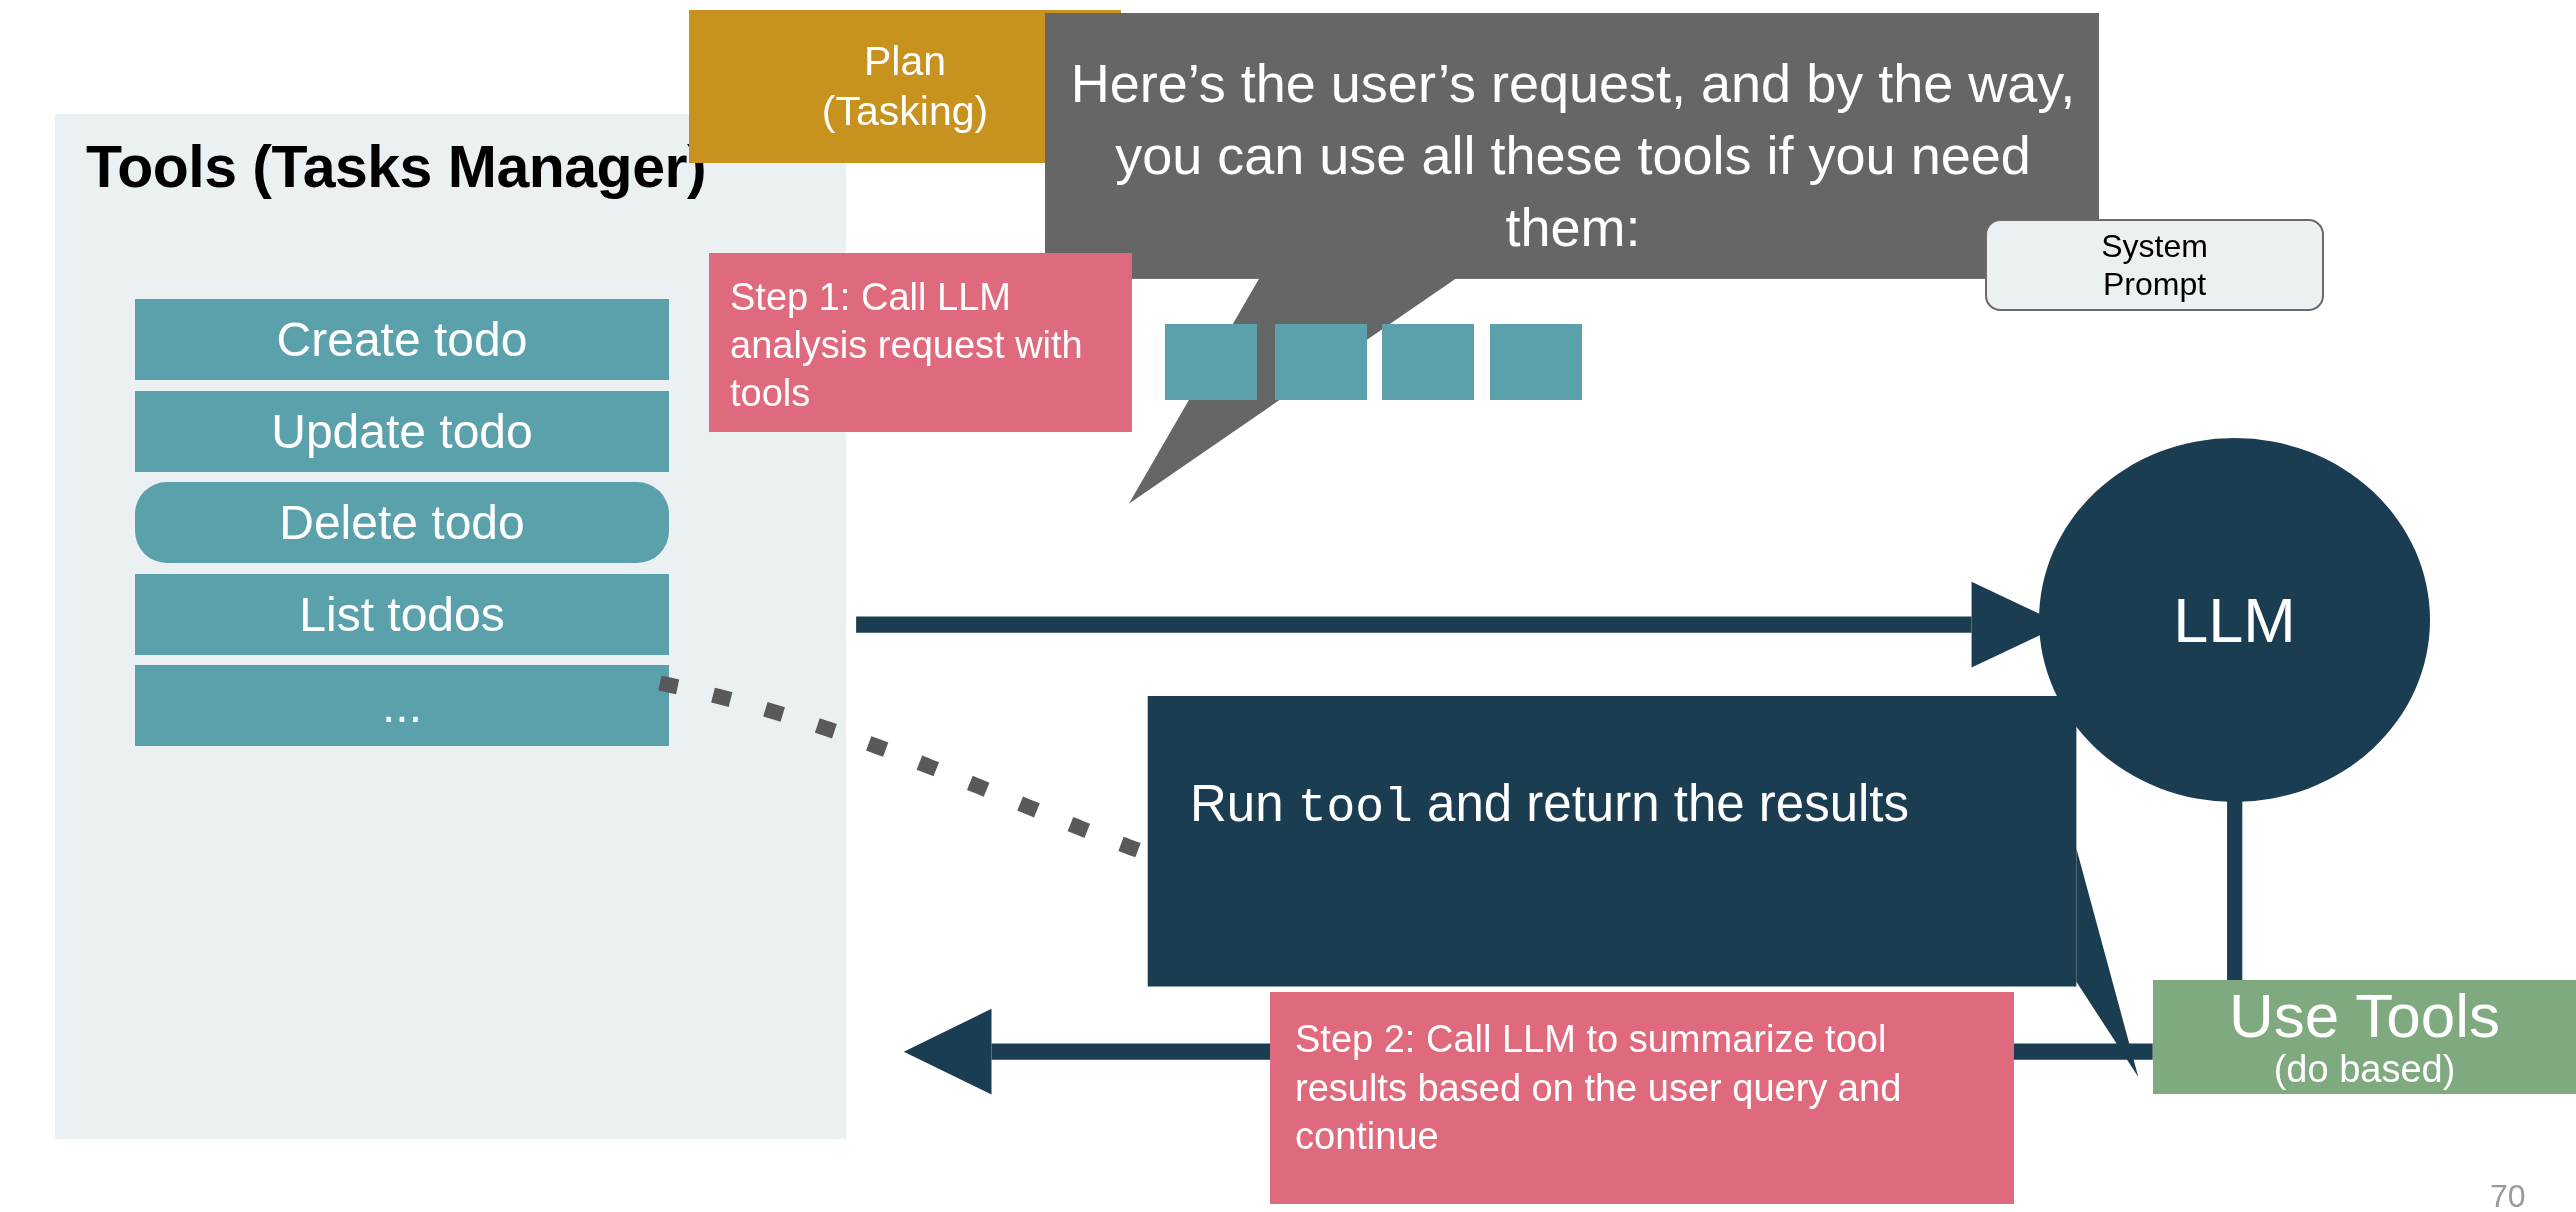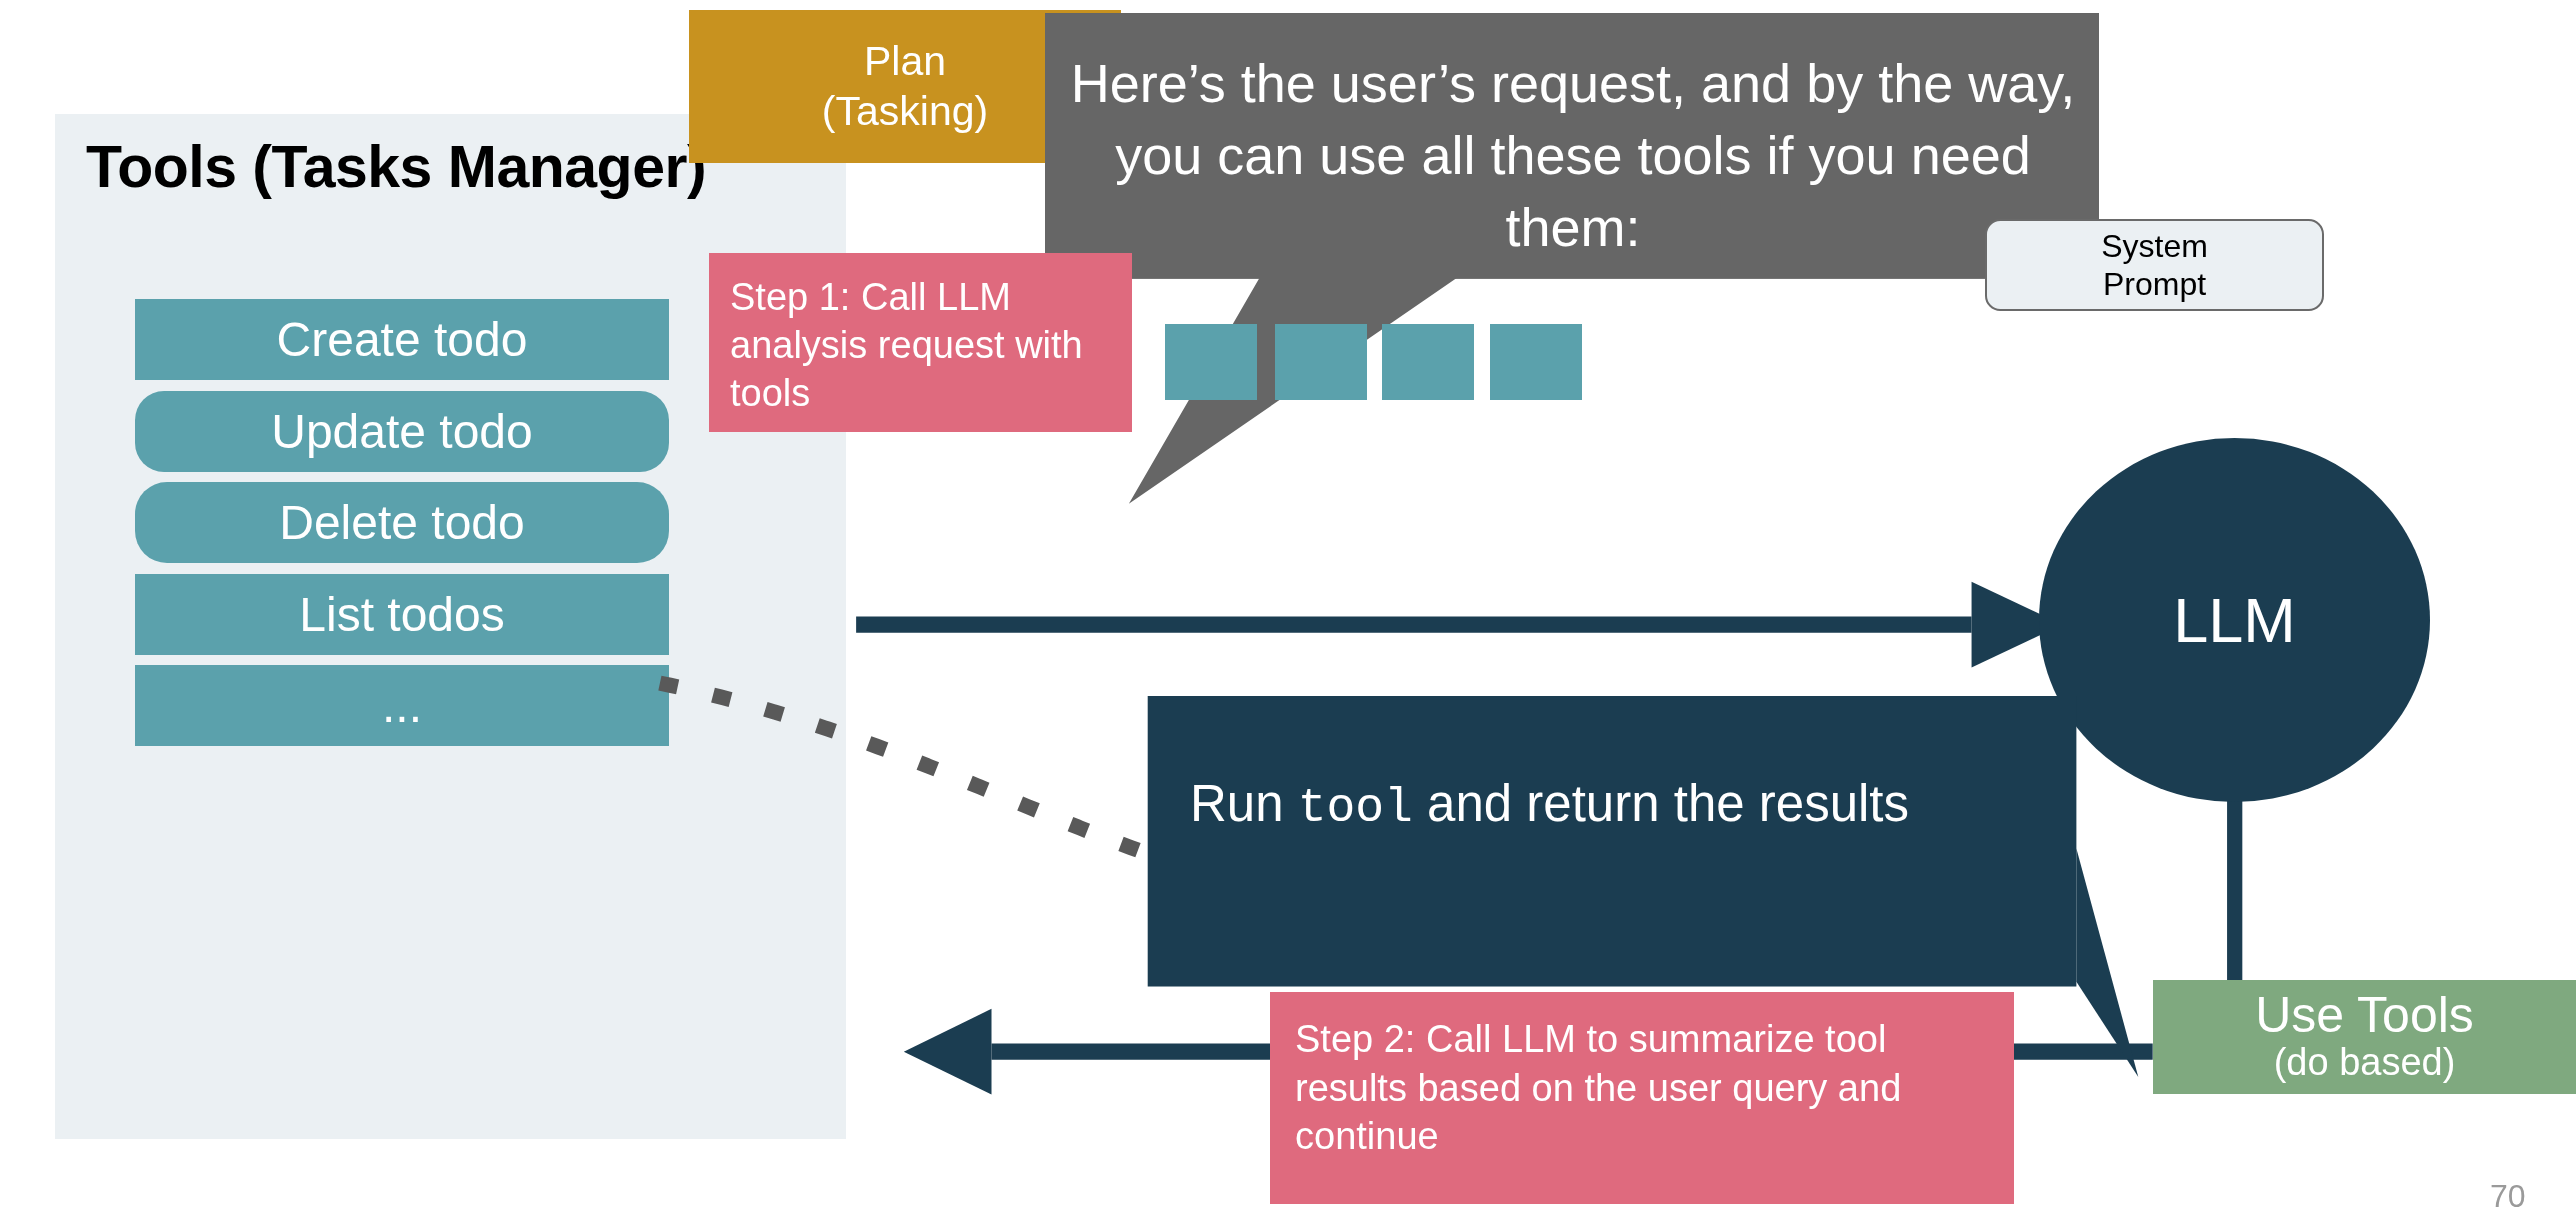--- a/index.html
+++ b/index.html
@@ -45,21 +45,21 @@
     height: 81px;
     background: #5ba1ac;
     color: #ffffff;
     font-size: 48px;
     display: flex;
     align-items: center;
     justify-content: center;
     box-sizing: border-box;
   }
   .tool-btn-0 { top: 299px; }
-  .tool-btn-1 { top: 391px; border-radius: 29px; }
+  .tool-btn-1 { top: 391px; }
   .tool-btn-2 { top: 482px; border-radius: 32px; }
   .tool-btn-3 { top: 574px; }
   .tool-btn-4 { top: 665px; }
 
   
   .plan-box {
     position: absolute;
     left: 645px;
     top: 9.5px;
     width: 432px;
@@ -216,21 +216,21 @@
     width: 423px;
     height: 114px;
     background: #7fa97f;
     color: #ffffff;
     display: flex;
     flex-direction: column;
     align-items: center;
     justify-content: center;
     z-index: 5;
   }
-  .usetools-main { font-size: 50px; line-height: 1.05; }
+  .usetools-main { font-size: 62px; line-height: 1.05; }
   .usetools-sub  { font-size: 38px; line-height: 1.15; }
 
   
   .connectors {
     position: absolute;
     left: 0; top: 0;
     width: 2576px; height: 1213px;
     z-index: 2;
     pointer-events: none;
   }

